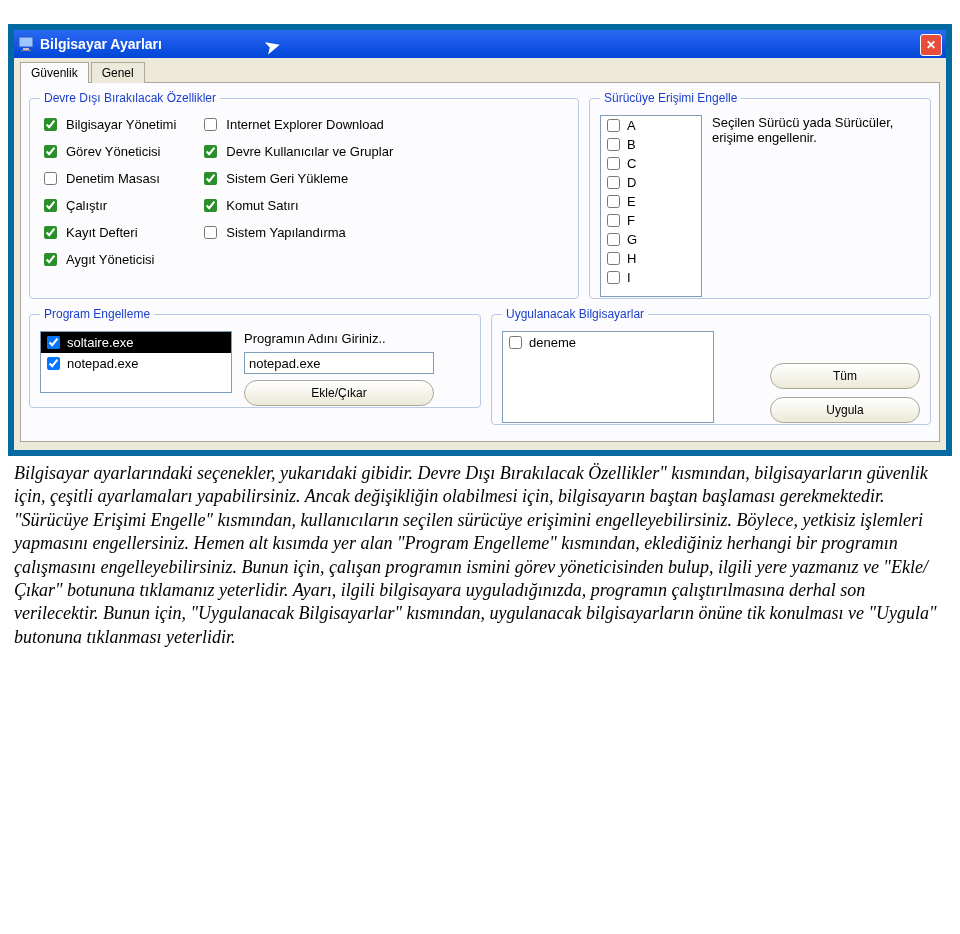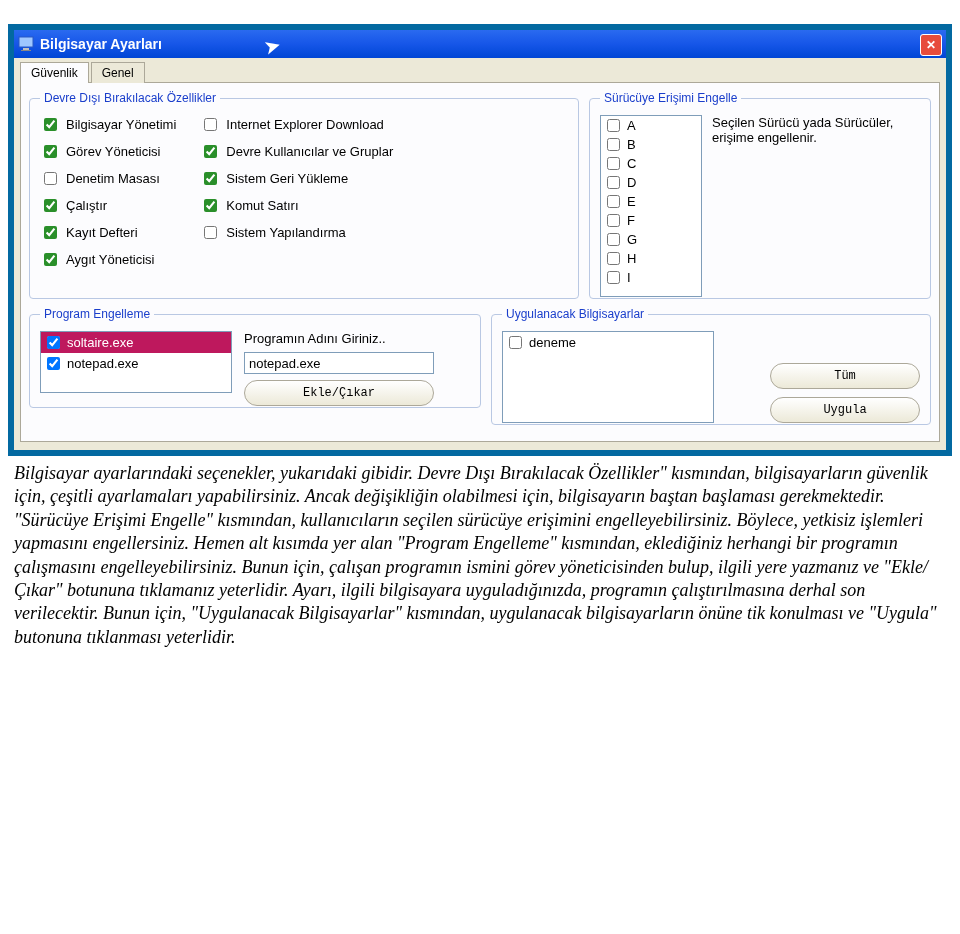--- a/index.html
+++ b/index.html
@@ -22,25 +22,25 @@
   .col{display:flex;flex-direction:column;gap:8px;}
   .chk{display:flex;align-items:center;gap:6px;font-size:13px;}
   .chk input{accent-color:#2a8f2a;}
   .drive-group{width:320px;display:flex;gap:10px;}
   .drive-list{border:1px solid #7f9db9;background:#fff;width:100px;height:180px;overflow-y:scroll;font-size:13px;}
   .drive-list .item{display:flex;align-items:center;gap:4px;padding:0 2px;}
   .drive-desc{font-size:13px;flex:1;}
   .prog-block{display:flex;gap:12px;align-items:flex-start;}
   .prog-list{border:1px solid #7f9db9;background:#fff;width:190px;height:60px;font-size:13px;}
   .prog-list .item{display:flex;align-items:center;gap:4px;padding:1px 2px;}
-  .prog-list .item.sel{background:#be185d;color:#fff;}
+  .prog-list .item.sel{background:#000000;color:#fff;}
   .prog-form{display:flex;flex-direction:column;gap:6px;width:190px;}
   .prog-form label{font-size:13px;}
   input[type=text]{border:1px solid #7f9db9;height:20px;padding:0 4px;font-family:inherit;font-size:13px;}
-  button.xp{background:linear-gradient(to bottom,#fff,#ece9d8);border:1px solid #aca899;border-radius:13px;height:26px;font-family:Liberation Mono, monospace;font-size:12px;cursor:pointer;padding:0 10px;}
+  button.xp{background:linear-gradient(to bottom,#fff,#ece9d8);border:1px solid #aca899;border-radius:13px;height:26px;font-family:Liberation Sans, sans-serif;font-size:12px;cursor:pointer;padding:0 10px;}
   .apply-group{flex:1;display:flex;gap:10px;}
   .apply-list{border:1px solid #7f9db9;background:#fff;width:210px;height:90px;font-size:13px;}
   .apply-list .item{display:flex;align-items:center;gap:4px;padding:1px 2px;}
   .btn-col{display:flex;flex-direction:column;gap:8px;justify-content:flex-end;width:150px;margin-left:auto;}
   .explain{font-family:'Times New Roman',serif;font-size:18px;line-height:1.3;padding:6px 14px 20px 14px;font-style:italic;}
 </style>
 </head>
 <body>
 
 <div class="window">

